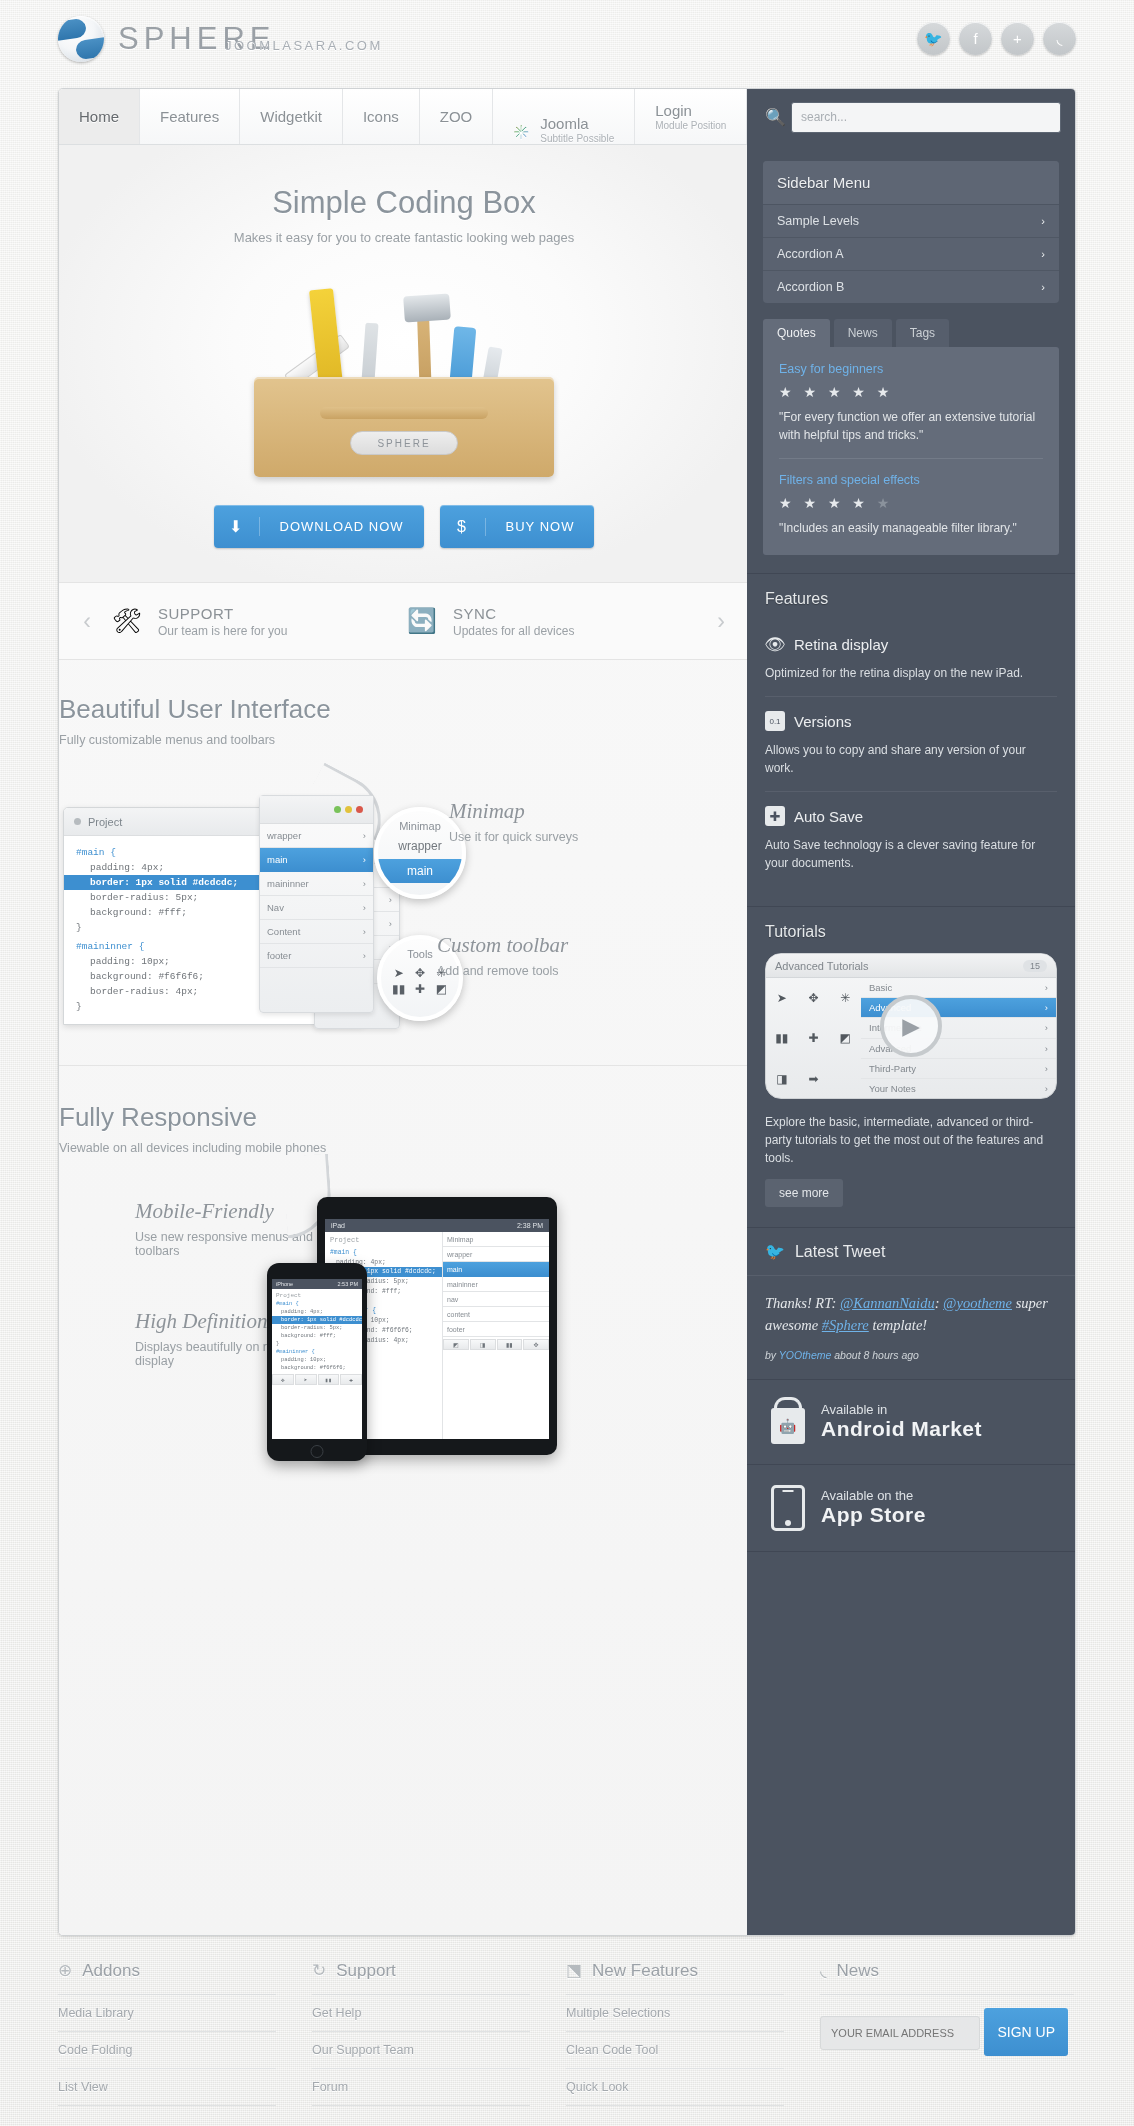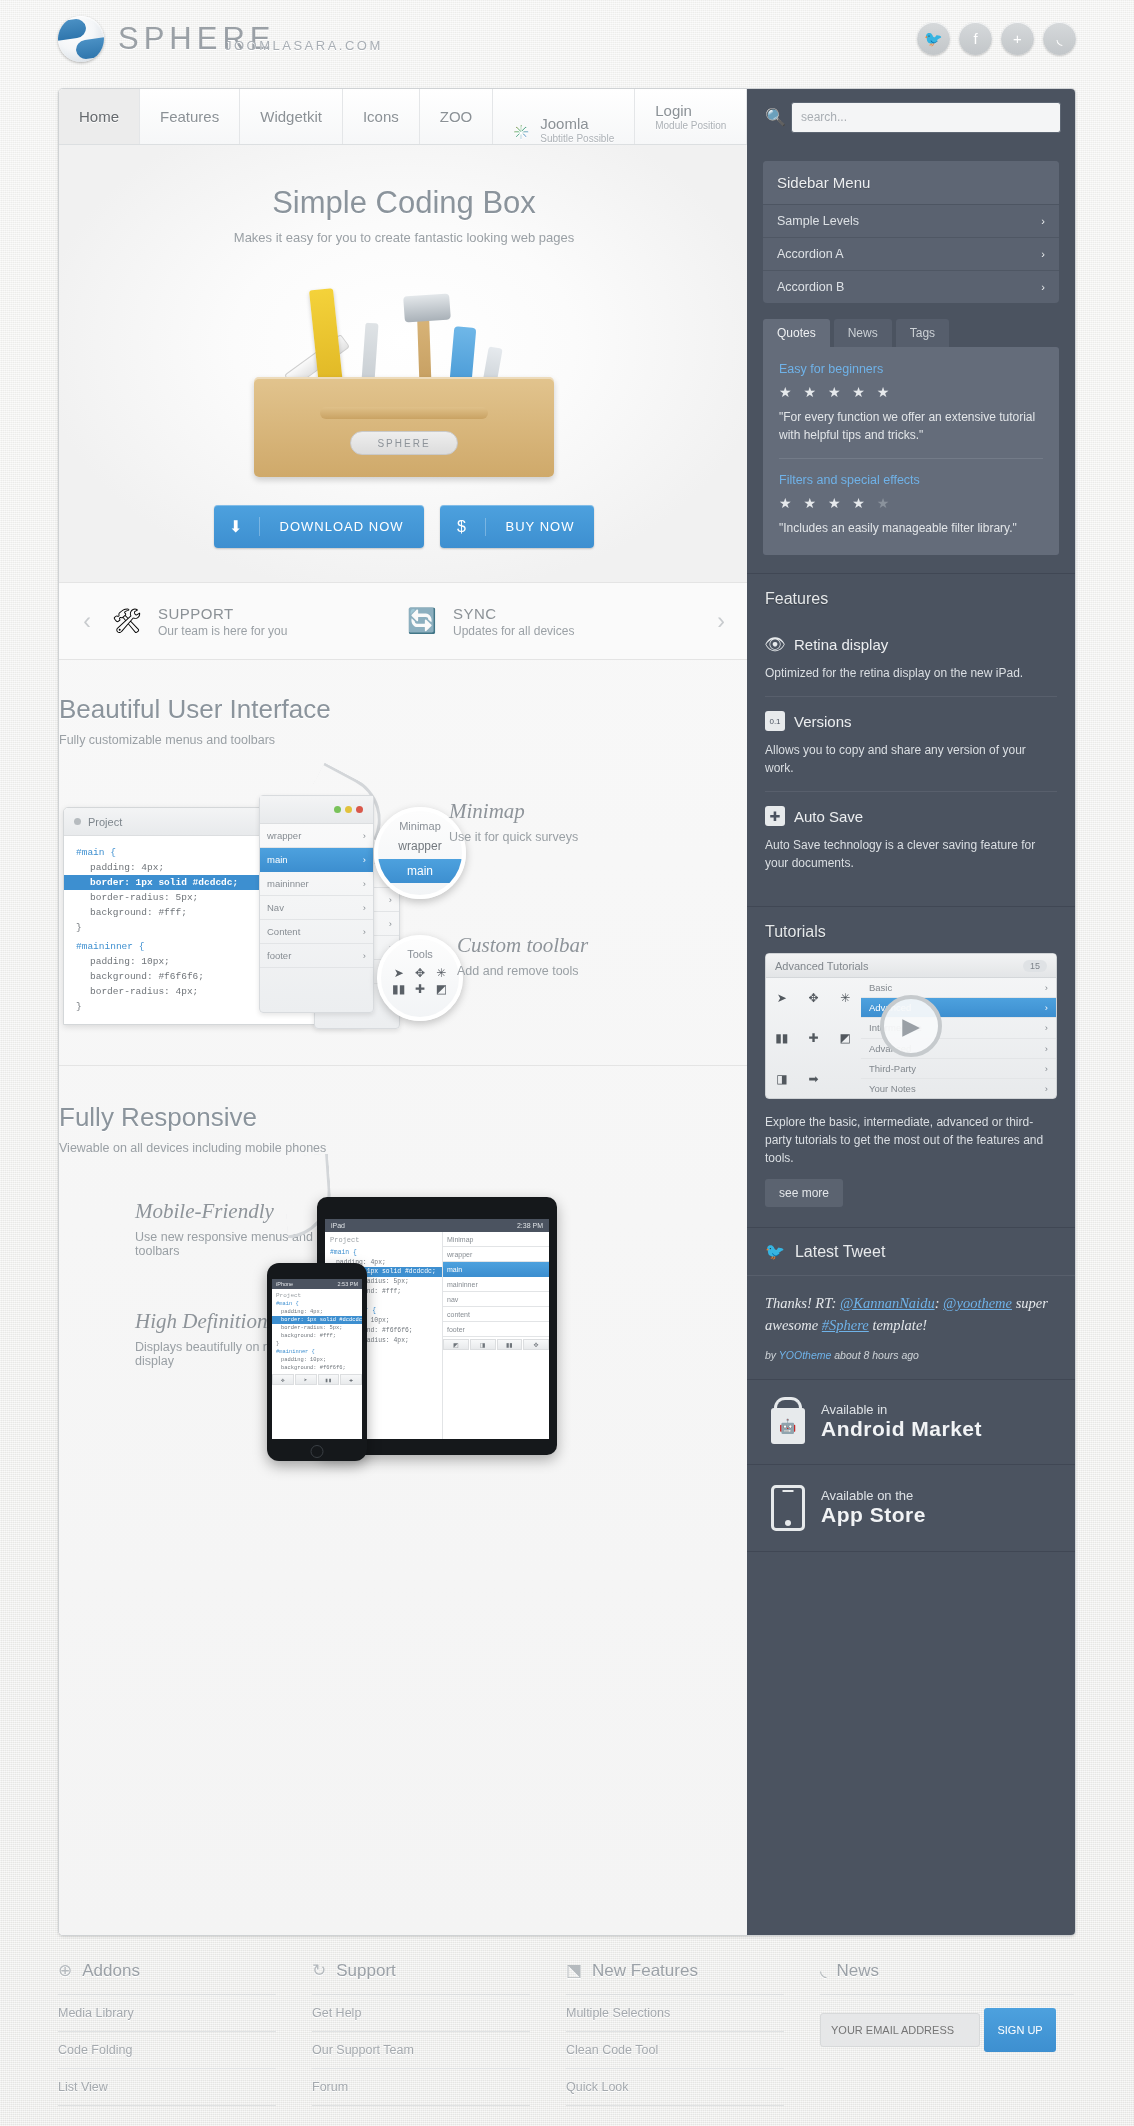--- a/index.html
+++ b/index.html
@@ -212,21 +212,21 @@
   .q-div { height: 1px; background: #737b88; margin: 14px 0; }
 
   .feat { padding: 14px 0; border-bottom: 1px solid #585f6c; }
   .feat:last-child { border-bottom: none; }
   .feat-h { display: flex; align-items: center; gap: 9px; font-size: 15px; color: #eceef0; }
   .feat-ico { width: 20px; height: 20px; display: flex; align-items: center; justify-content: center;
     font-size: 13px; color: #4b5360; background: #e7eaec; border-radius: 3px; }
   .feat-ico.eye { background: none; color: #e7eaec; font-size: 17px; }
   .feat-p { font-size: 12px; color: #dbdfe3; line-height: 1.5; margin-top: 10px; }
 
-  .tut-img { background: linear-gradient(#f6f7f8,#e8eaec); border: 1px solid #cfd2d5; border-radius: 4px;
+  .tut-img { background: linear-gradient(#f6f7f8,#e8eaec); border: 1px solid #cfd2d5; border-radius: 16px;
     height: 146px; position: relative; overflow: hidden; margin-bottom: 14px; }
   .tut-head { height: 24px; background: linear-gradient(#f2f3f4,#e3e5e7); border-bottom: 1px solid #d4d7da;
     display: flex; align-items: center; justify-content: space-between; padding: 0 9px;
     font-size: 11px; color: #81878d; }
   .tut-badge { background: #dfe2e5; border-radius: 8px; padding: 1px 7px; font-size: 9px; color: #7d838a; }
   .tut-body { display: flex; height: 121px; }
   .tut-grid { width: 95px; display: grid; grid-template-columns: 1fr 1fr 1fr; align-items: center;
     justify-items: center; font-size: 12px; color: #52585e; }
   .tut-list { flex: 1; }
   .tut-row { height: 20.2px; display: flex; align-items: center; justify-content: space-between;
@@ -267,21 +267,21 @@
   .fcol { width: 254px; padding-right: 36px; }
   .fcol:last-child { padding-right: 0; }
   .fh { display: flex; align-items: center; gap: 10px; font-size: 17px; color: #9ba1a7;
     text-shadow: 0 1px 0 #fff; padding-bottom: 13px; border-bottom: 1px solid #dcdedf; }
   .fh-ico { font-size: 17px; color: #b5babe; }
   .flink { display: block; font-size: 12.5px; color: #a4a9ae; padding: 11px 0;
     border-bottom: 1px solid #e0e2e3; text-shadow: 0 1px 0 #fff; cursor: pointer; }
   .femail { width: 160px; height: 34px; margin-top: 16px; background: #e6e7e8; border: 1px solid #d7d9da;
     border-radius: 3px; font-size: 11px; color: #9ba0a5; padding: 0 10px;
     font-family: "Liberation Sans", sans-serif; }
-  .fsignup { margin-top: 13px; padding: 16px 13px; font-size: 11px; color: #fff;
+  .fsignup { margin-top: 13px; padding: 16px 13px; font-size: 14px; color: #fff;
     background: linear-gradient(#4da1de,#3d8fd0); border: none; border-radius: 3px; cursor: pointer;
     font-family: "Liberation Sans", sans-serif; }
 </style>
 </head>
 <body>
 
 <div class="page">
 
   <div class="header">
     <div class="logo-wrap">
@@ -488,21 +488,21 @@
               <span>✚</span>
               <span>◩</span>
             </div>
           </div>
         </div>
 
         <div class="annot" style="left:390px;top:34px;">
           <div class="an-script">Minimap</div>
           <div class="an-sub">Use it for quick surveys</div>
         </div>
-        <div class="annot" style="left:398px;top:168px;">
+        <div class="annot" style="left:378px;top:168px;">
           <div class="an-script">Custom toolbar</div>
           <div class="an-sub">Add and remove tools</div>
         </div>
       </div>
 
       <div class="sec" style="border-top:1px solid #e4e4e4;padding-top:36px;">
         <h2>Fully Responsive</h2>
         <p>Viewable on all devices including mobile phones</p>
       </div>
 

